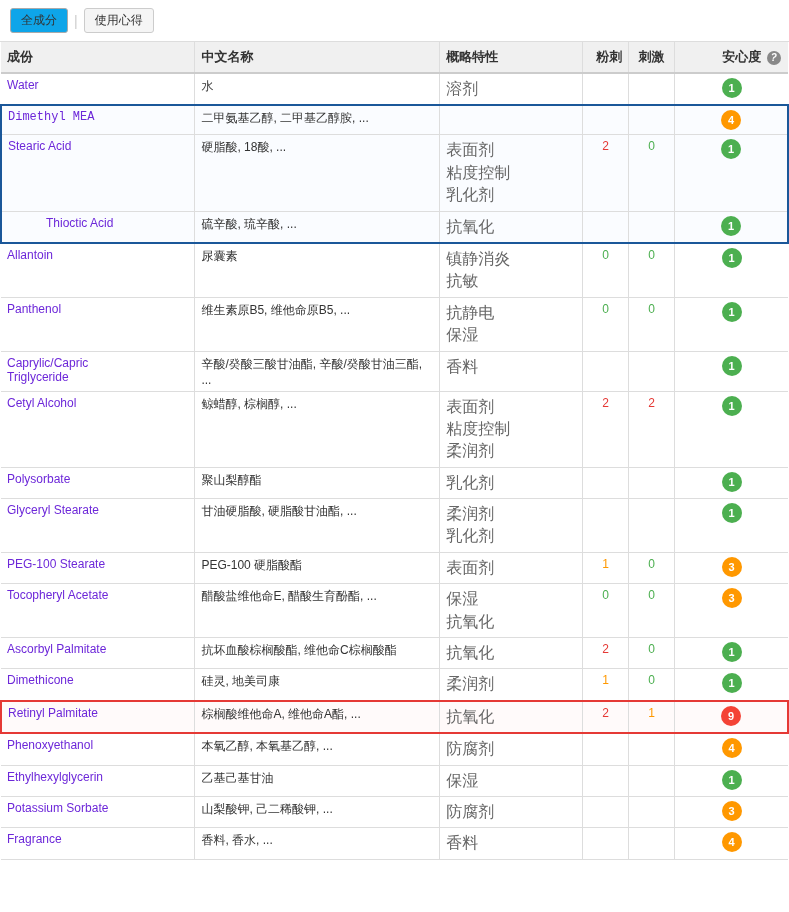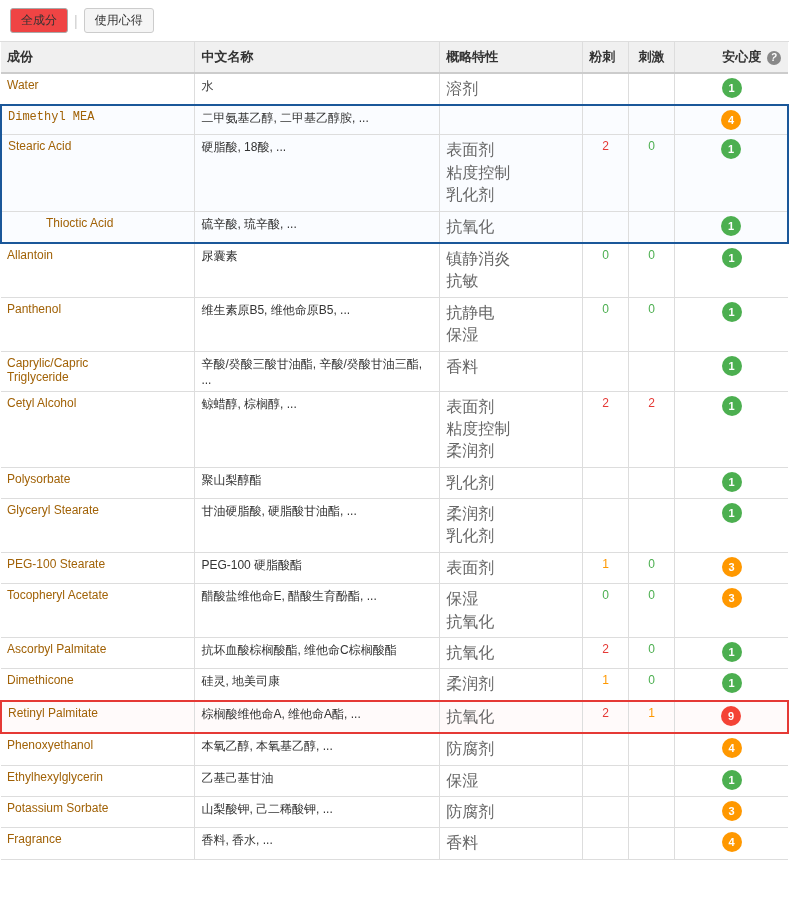--- a/index.html
+++ b/index.html
@@ -20,21 +20,21 @@
     .top-btn {
       border: 1px solid #ccc;
       border-radius: 3px;
       padding: 3px 10px;
       background: #f5f5f5;
       cursor: pointer;
       font-size: 12px;
       color: #333;
     }
     .top-btn.active {
-      background: #ef4444;
+      background: #0ea5e9;
       border-color: #aaa;
     }
     .divider-v {
       color: #ccc;
       font-size: 14px;
     }
     table {
       width: 100%;
       border-collapse: collapse;
     }
@@ -51,27 +51,27 @@
     thead tr th:last-child { border-right: none; padding-left: 46px; }
     tbody tr td {
       border-bottom: 1px solid #ddd;
       border-right: 1px solid #ddd;
       padding: 4px 6px;
       vertical-align: top;
       font-size: 12px;
     }
     tbody tr td:last-child { border-right: none; }
     .ingredient-name {
-      color: #a16207;
+      color: #6d28d9;
       text-decoration: none;
     }
     .col-ingredient { width: 190px; }
     .col-chinese { width: 240px; }
     .col-property { width: 140px; }
-    .col-acne { width: 45px; text-align: left; }
+    .col-acne { width: 45px; text-align: right; }
     .col-irritant { width: 45px; text-align: center; }
     .col-safety { width: 55px; text-align: center; }
     .badge {
       display: inline-flex;
       align-items: center;
       justify-content: center;
       width: 20px;
       height: 20px;
       border-radius: 50%;
       color: #fff;

